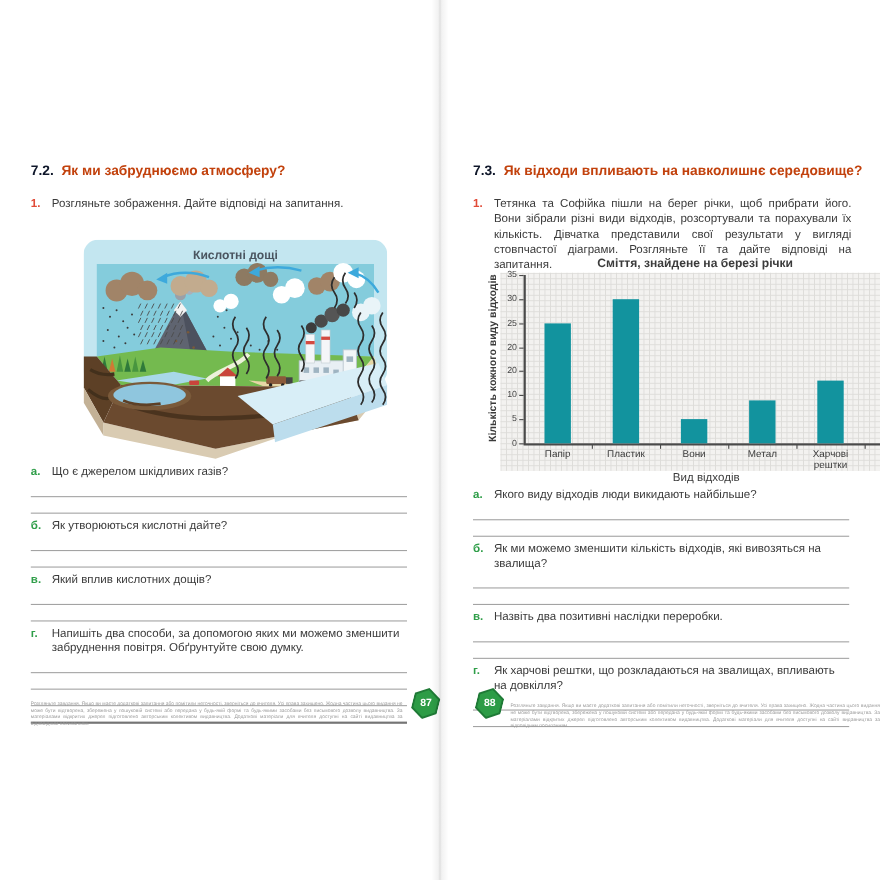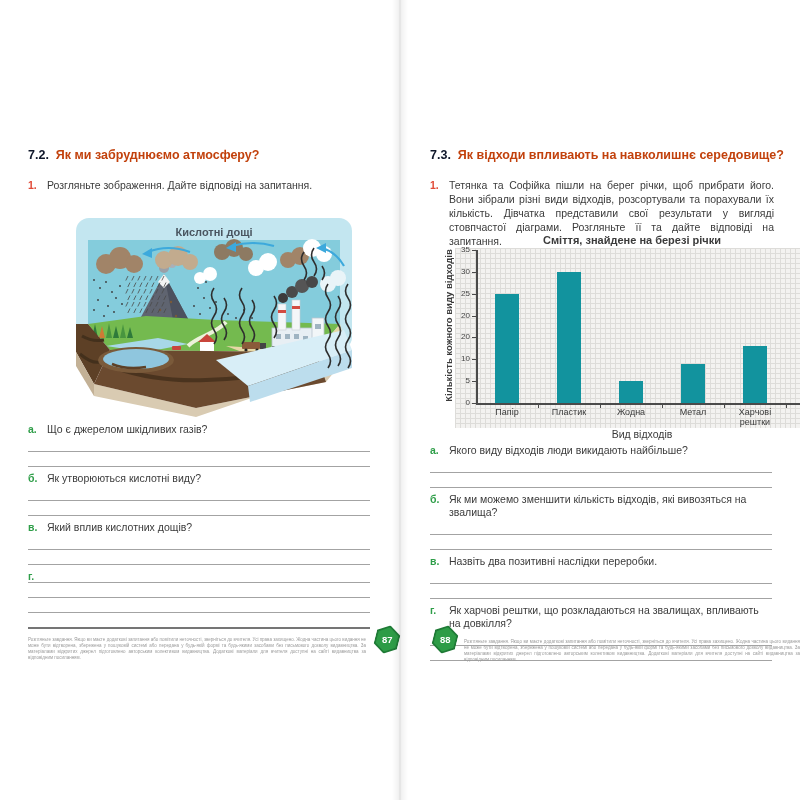--- a/index.html
+++ b/index.html
@@ -277,32 +277,33 @@
 
   <div class="questions" id="left-questions" style="top:423px">
       <div class="q">
         <span class="q-letter">а.</span>
         <span class="q-text">Що є джерелом шкідливих газів?</span>
         <div class="a-line"></div>
         <div class="a-line"></div>
       </div>
       <div class="q">
         <span class="q-letter">б.</span>
-        <span class="q-text">Як утворюються кислотні виду?</span>
+        <span class="q-text">Як утворюються кислотні дайте?</span>
         <div class="a-line"></div>
         <div class="a-line"></div>
       </div>
       <div class="q">
         <span class="q-letter">в.</span>
         <span class="q-text">Який вплив кислотних дощів?</span>
         <div class="a-line"></div>
         <div class="a-line"></div>
       </div>
       <div class="q">
         <span class="q-letter">г.</span>
+        <span class="q-text">Напишіть два способи, за допомогою яких ми можемо зменшити забруднення повітря. Обґрунтуйте свою думку.</span>
         <div class="a-line"></div>
         <div class="a-line"></div>
         <div class="a-line"></div>
         <div class="a-line strong"></div>
       </div>
     </div>
 
   <div class="fine-print" style="left:10px;top:637px;width:338px">Розгляньте завдання. Якщо ви маєте додаткові запитання або помітили неточності, зверніться до вчителя. Усі права захищено. Жодна частина цього видання не може бути відтворена, збережена у пошуковій системі або передана у будь-якій формі та будь-якими засобами без письмового дозволу видавництва. За матеріалами відкритих джерел підготовлено авторським колективом видавництва. Додаткові матеріали для вчителя доступні на сайті видавництва за відповідним посиланням.</div>
   <div class="badge" style="left:356px;top:625px">
     <div class="inner">
@@ -345,21 +346,21 @@
       <div class="tickmark" style="left: 118px; top: 404px; width: 1px; height: 4px;"></div>
       <div class="tickmark" style="left: 180px; top: 404px; width: 1px; height: 4px;"></div>
       <div class="tickmark" style="left: 242px; top: 404px; width: 1px; height: 4px;"></div>
       <div class="tickmark" style="left: 304px; top: 404px; width: 1px; height: 4px;"></div>
       <div class="tickmark" style="left: 366px; top: 404px; width: 1px; height: 4px;"></div>
       <div class="bar" style="left: 75px; top: 293.714px; width: 24px; height: 109.286px; background: rgb(18, 147, 158);"></div>
       <div class="cat-label" style="left: 56px; top: 407px;">Папір</div>
       <div class="bar" style="left: 137px; top: 271.857px; width: 24px; height: 131.143px; background: rgb(18, 147, 158);"></div>
       <div class="cat-label" style="left: 118px; top: 407px;">Пластик</div>
       <div class="bar" style="left: 199px; top: 381.143px; width: 24px; height: 21.8571px; background: rgb(18, 147, 158);"></div>
-      <div class="cat-label" style="left: 180px; top: 407px;">Жодна</div>
+      <div class="cat-label" style="left: 180px; top: 407px;">Вони</div>
       <div class="bar" style="left: 261px; top: 363.657px; width: 24px; height: 39.3429px; background: rgb(18, 147, 158);"></div>
       <div class="cat-label" style="left: 242px; top: 407px; text-align: center;">Метал</div>
       <div class="bar" style="left: 323px; top: 346.171px; width: 24px; height: 56.8286px; background: rgb(18, 147, 158);"></div>
       <div class="cat-label" style="left: 304px; top: 407px;">Харчові рештки</div>
     </div>
   <div class="xlabel">Вид відходів</div>
 
   <div class="questions" id="right-questions" style="top:444px">
       <div class="q">
         <span class="q-letter">а.</span>

